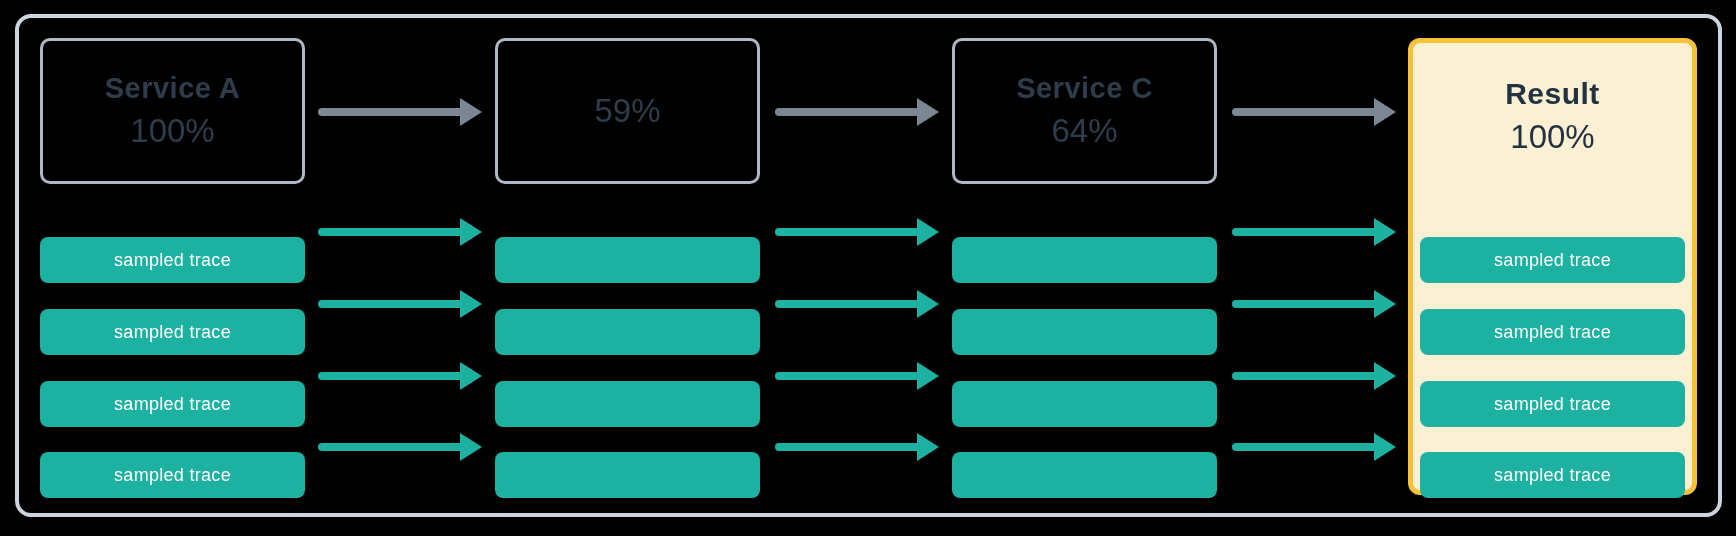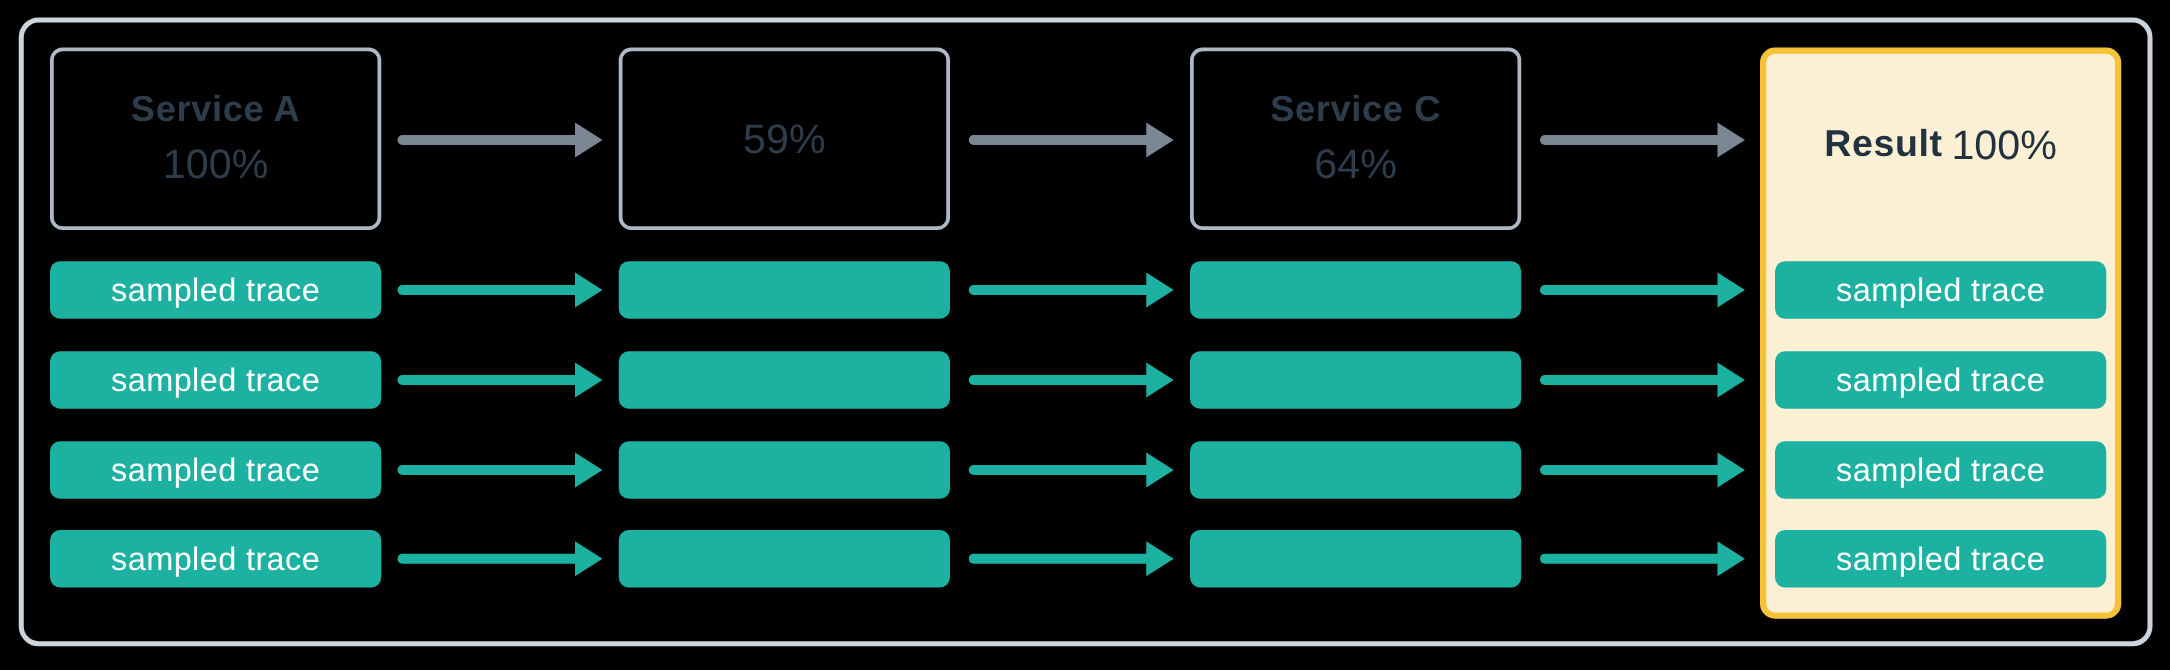--- a/index.html
+++ b/index.html
@@ -63,21 +63,21 @@
     background: #fbf0d4;
     border: 5px solid #f6c238;
     border-radius: 12px;
     box-sizing: border-box;
   }
   .result-header {
     position: absolute;
     left: 0; top: 0;
     width: 100%; height: 146px;
     display: flex;
-    flex-direction: row;
+    flex-direction: column;
     align-items: center;
     justify-content: center;
     gap: 7px;
   }
   .result-header .svc-label {
     color: #233240;
     font-size: 30px;
     font-weight: 700;
     letter-spacing: 0.5px;
   }
@@ -90,23 +90,24 @@
   
   .trace-box {
     position: absolute;
     width: 265px; height: 46px;
     background: #1db1a1;
     border-radius: 8px;
     display: flex;
     align-items: center;
     justify-content: center;
     color: #ffffff;
-    font-size: 26px;
+    font-size: 18px;
     font-weight: 500;
     letter-spacing: 0.3px;
+    margin-top: 28px;
   }
   .row-1 { top: 209px; }
   .row-2 { top: 281px; }
   .row-3 { top: 353px; }
   .row-4 { top: 424px; }
   .res-col { left: 1420px; }
 
   
   .arrow {
     position: absolute;

